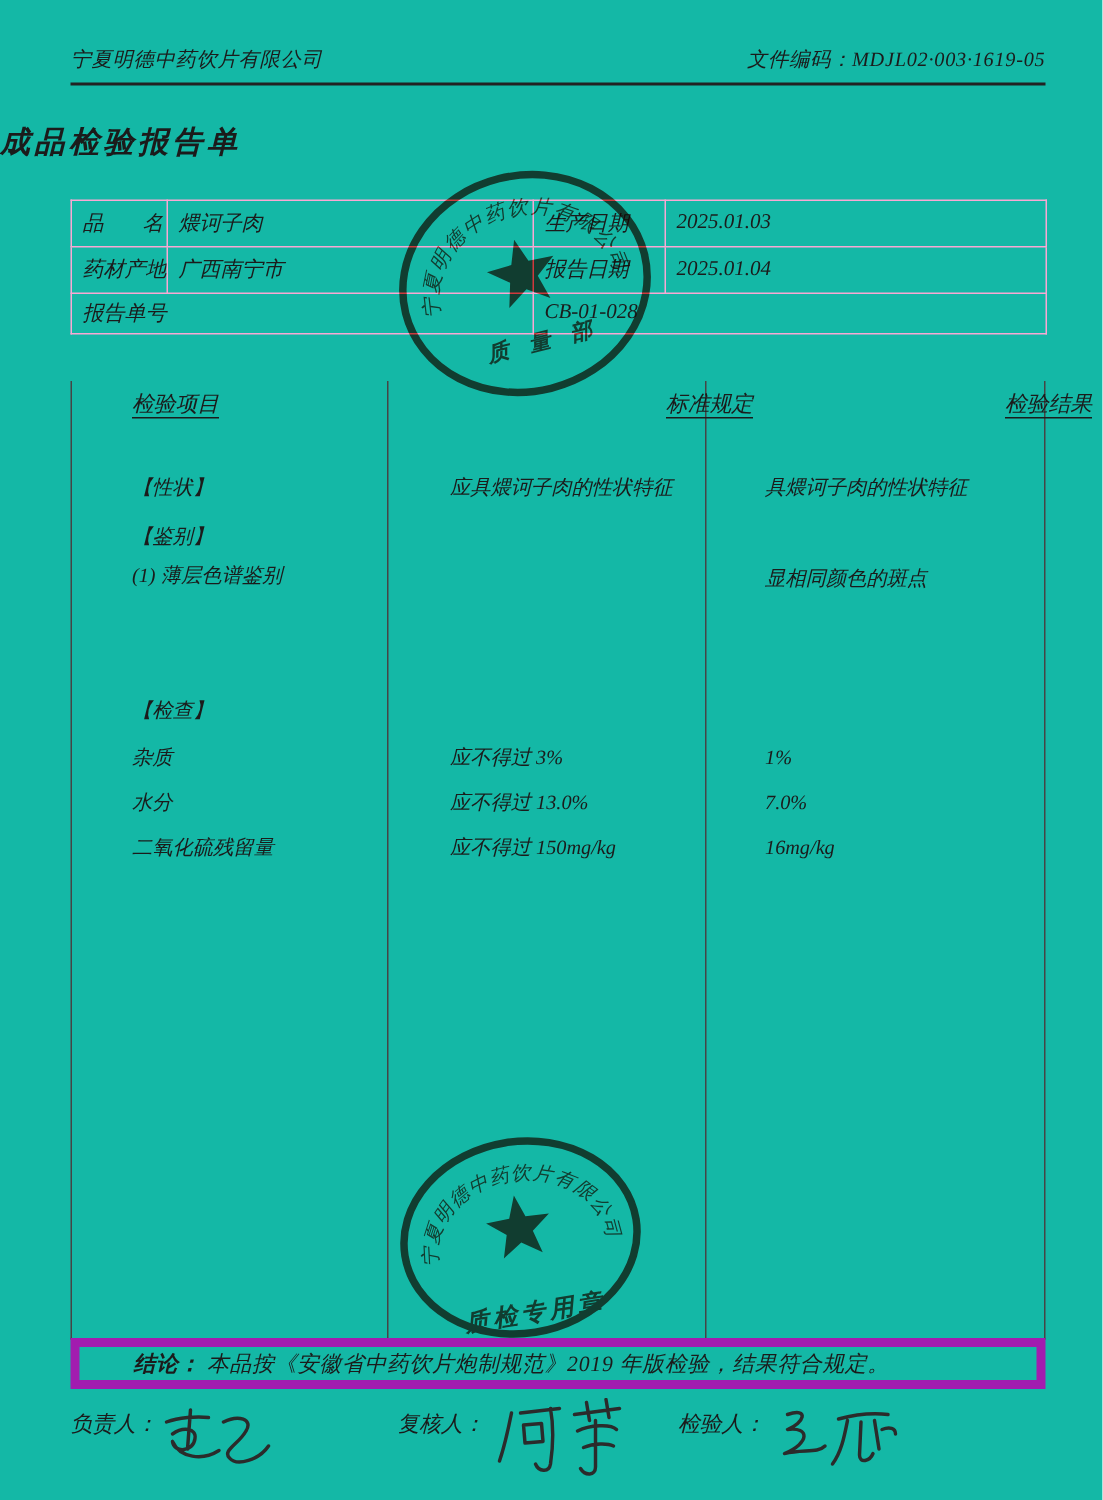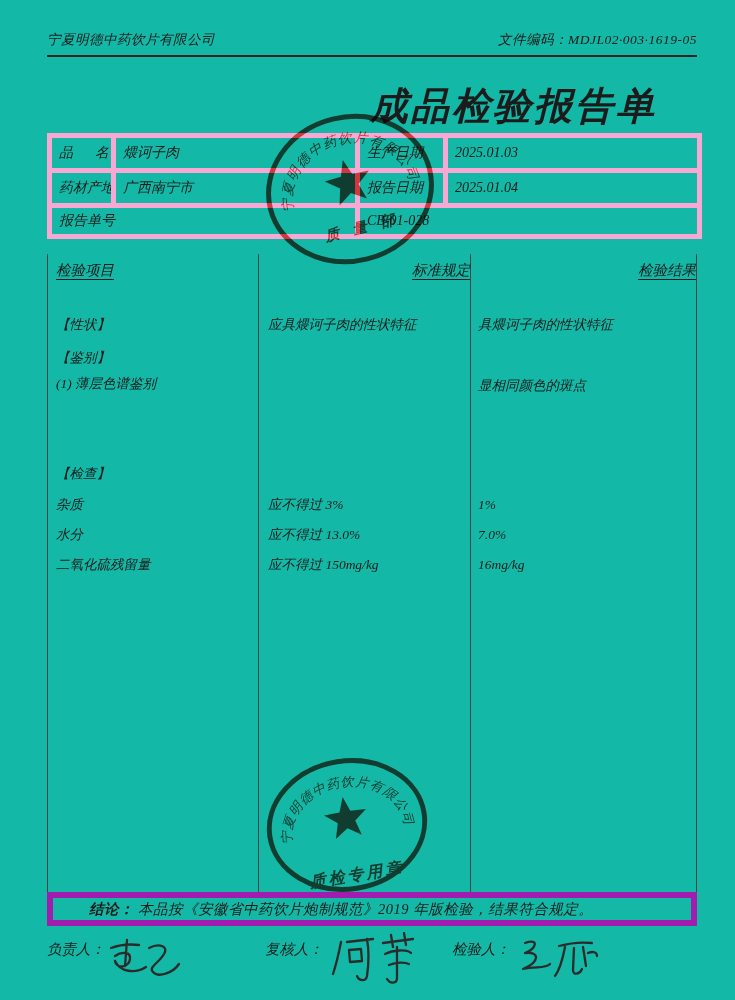--- a/index.html
+++ b/index.html
@@ -2,34 +2,34 @@
 <html><head>
 <meta charset="utf-8">
 <style>
   html,body{margin:0;padding:0;background:#ffffff;}
   .page{position:relative;width:735px;height:1000px;background:#14b8a6;overflow:hidden;
         font-family:"Liberation Serif","DejaVu Serif",serif;color:#1b1b1b;font-style:italic;}
   
   .hdr{position:absolute;top:31px;left:47px;width:650px;display:flex;
        justify-content:space-between;font-size:13.5px;letter-spacing:.5px;}
   .hdr-rule{position:absolute;top:55px;left:47px;width:650px;border-top:2px solid #222;}
-  .title{position:absolute;top:81px;left:0;width:657px;text-align:right;
-         font-size:38px;font-weight:bold;letter-spacing:3px;}
+  .title{position:absolute;top:81px;left:0;width:657px;text-align:left;
+         font-size:20px;font-weight:bold;letter-spacing:3px;}
   
   table.info{position:absolute;top:133px;left:47px;width:650px;border-collapse:collapse;
              table-layout:fixed;font-size:14px;}
-  table.info td{border:5px solid #f9a8d4;height:30px;padding:0 2px 0 7px;overflow:hidden;
+  table.info td{border:1px solid #f9a8d4;height:30px;padding:0 2px 0 7px;overflow:hidden;
                 white-space:nowrap;}
   table.info tr.short td{height:26px;}
   td.jlabel{text-align:justify;text-align-last:justify;padding-right:9px;}
   
   .main{position:absolute;top:254px;left:47px;width:650px;height:639px;box-sizing:border-box;
         border:1px solid #454545;border-top:none;}
   .vline{position:absolute;top:0;bottom:0;width:1px;background:#454545;}
-  .cell{position:absolute;font-size:13.5px;line-height:21px;white-space:nowrap;}
+  .cell{position:absolute;font-size:13.5px;line-height:21px;white-space:nowrap;margin-left:32px;}
   .wrap{white-space:normal;}
   .chead{font-size:14.5px;text-decoration:underline;text-underline-offset:4px;}
   .ctr{text-align:right;}
   
   .concl{position:absolute;top:892px;left:47px;width:650px;height:34px;box-sizing:border-box;
          border:6px solid #a21caf;display:flex;align-items:center;padding-left:36px;
          font-size:14.5px;letter-spacing:.5px;}
   .concl b{margin-right:4px;}
   
   .sigrow{position:absolute;top:932px;left:47px;width:660px;height:62px;}

